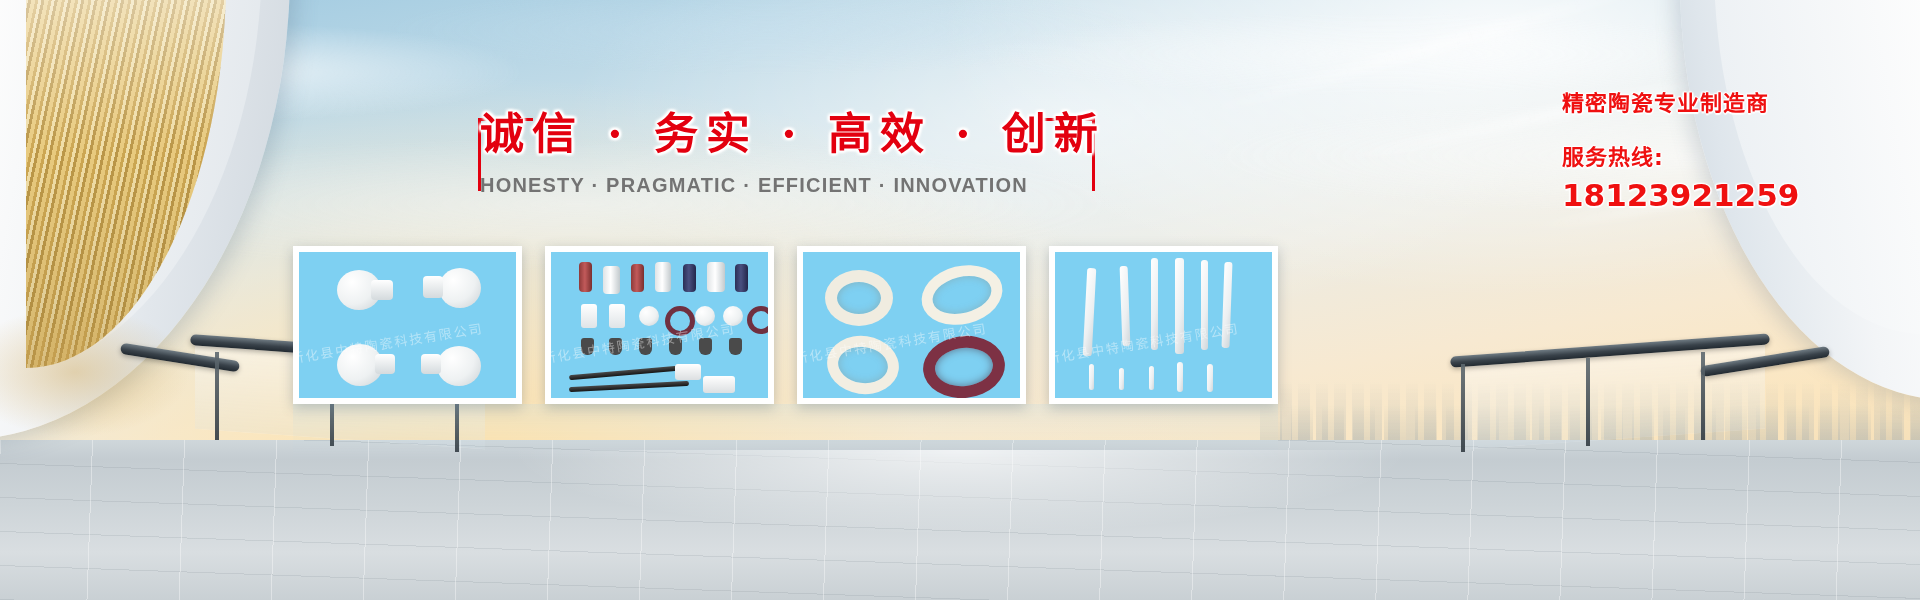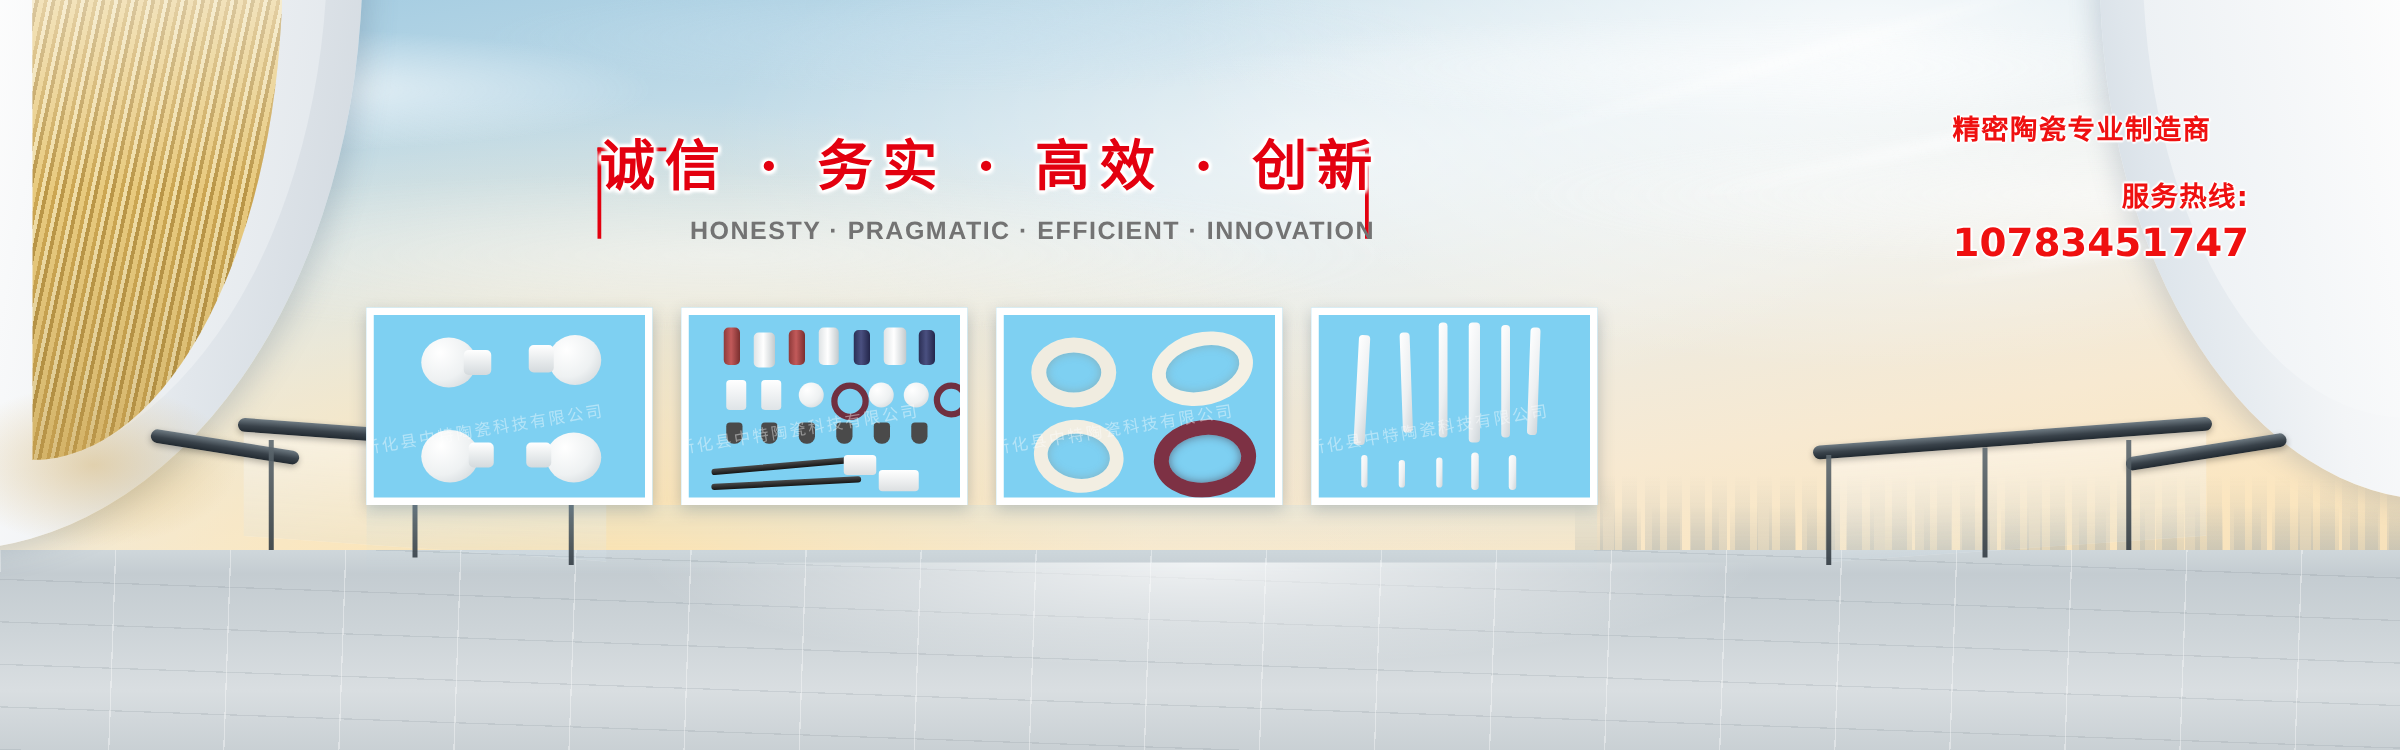--- a/index.html
+++ b/index.html
@@ -90,21 +90,21 @@
   .rail-r{right:150px;top:345px;width:320px;transform:rotate(-4.2deg);}
   .rail-r2{right:90px;top:356px;width:130px;transform:rotate(-9deg);}
   .post{position:absolute;width:4px;background:linear-gradient(180deg,#5e6970,#323b42);top:352px;height:88px;opacity:.9;}
   .glassrail{position:absolute;top:352px;height:86px;
     background:linear-gradient(180deg,rgba(255,255,255,.42),rgba(210,225,235,.18));
     border-top:1px solid rgba(255,255,255,.6);}
   .gl-l{left:195px;width:290px;transform:skewY(4deg);}
   .gl-r{right:155px;width:300px;transform:skewY(-4deg);}
 
   
-  .slogan{position:absolute;left:480px;top:108px;width:620px;text-align:right;}
+  .slogan{position:absolute;left:480px;top:108px;width:620px;text-align:left;}
   .slogan .cn{
     font-family:"DejaVu Serif","Liberation Serif",serif;
     font-size:44px;font-weight:700;color:#e3000f;letter-spacing:8px;
     line-height:1.18;white-space:nowrap;
     text-shadow:
       2px 0 2px #fff,-2px 0 2px #fff,0 2px 2px #fff,0 -2px 2px #fff,
       2px 2px 3px #fff,-2px -2px 3px #fff,2px -2px 3px #fff,-2px 2px 3px #fff;
   }
   .slogan .en{
     margin-top:14px;font-size:20px;font-weight:700;color:#737373;
@@ -114,21 +114,21 @@
   .br{position:absolute;border-color:#e3000f;border-style:solid;border-width:0;}
   .br-l{left:478px;top:118px;width:52px;height:70px;border-top-width:3px;border-left-width:3px;}
   .br-r{left:1040px;top:118px;width:52px;height:70px;border-top-width:3px;border-right-width:3px;}
 
   
   .rblock{position:absolute;left:1562px;top:50px;color:#ef1010;
     font-family:"DejaVu Sans","Liberation Sans",sans-serif;font-weight:700;margin-top:35px;}
   .rblock .l1{font-size:22px;letter-spacing:1px;
     text-shadow:1.5px 0 1px #fff,-1.5px 0 1px #fff,0 1.5px 1px #fff,0 -1.5px 1px #fff,1px 1px 2px #fff,-1px -1px 2px #fff;}
   .rblock .l2{font-size:22px;margin-top:22px;letter-spacing:1px;
-    text-shadow:1.5px 0 1px #fff,-1.5px 0 1px #fff,0 1.5px 1px #fff,0 -1.5px 1px #fff,1px 1px 2px #fff,-1px -1px 2px #fff;text-align:right;}
+    text-shadow:1.5px 0 1px #fff,-1.5px 0 1px #fff,0 1.5px 1px #fff,0 -1.5px 1px #fff,1px 1px 2px #fff,-1px -1px 2px #fff;}
   .rblock .l3{font-size:31px;margin-top:6px;letter-spacing:0px;
     text-shadow:1.5px 0 1px #fff,-1.5px 0 1px #fff,0 1.5px 1px #fff,0 -1.5px 1px #fff,1px 1px 2px #fff,-1px -1px 2px #fff;}
 
   
   .cards{position:absolute;left:293px;top:246px;width:985px;height:158px;}
   .card{position:absolute;top:0;height:158px;background:#7ed0f2;
     border:6px solid #fff;box-sizing:border-box;
     box-shadow:0 4px 12px rgba(60,80,100,.30);overflow:hidden;}
   .c1{left:0;width:229px;}
   .c2{left:252px;width:229px;}
@@ -196,21 +196,21 @@
   <div class="br br-l"></div>
   <div class="br br-r"></div>
   <div class="slogan">
     <div class="cn">诚信 · 务实 · 高效 · 创新</div>
     <div class="en">HONESTY · PRAGMATIC · EFFICIENT · INNOVATION</div>
   </div>
 
   <div class="rblock">
     <div class="l1">精密陶瓷专业制造商</div>
     <div class="l2">服务热线:</div>
-    <div class="l3">10783451747</div>
+    <div class="l3">18123921259</div>
   </div>
 
   <div class="cards">
 
     <div class="card c1">
       <div class="part disc" style="left:38px;top:18px;width:44px;height:40px;"></div>
       <div class="part" style="left:72px;top:28px;width:22px;height:20px;border-radius:4px;background:linear-gradient(180deg,#fff,#d4dadd);"></div>
       <div class="part disc" style="left:140px;top:16px;width:42px;height:40px;"></div>
       <div class="part" style="left:124px;top:24px;width:20px;height:22px;border-radius:4px;background:linear-gradient(180deg,#fff,#d4dadd);"></div>
       <div class="part disc" style="left:38px;top:92px;width:46px;height:42px;"></div>

